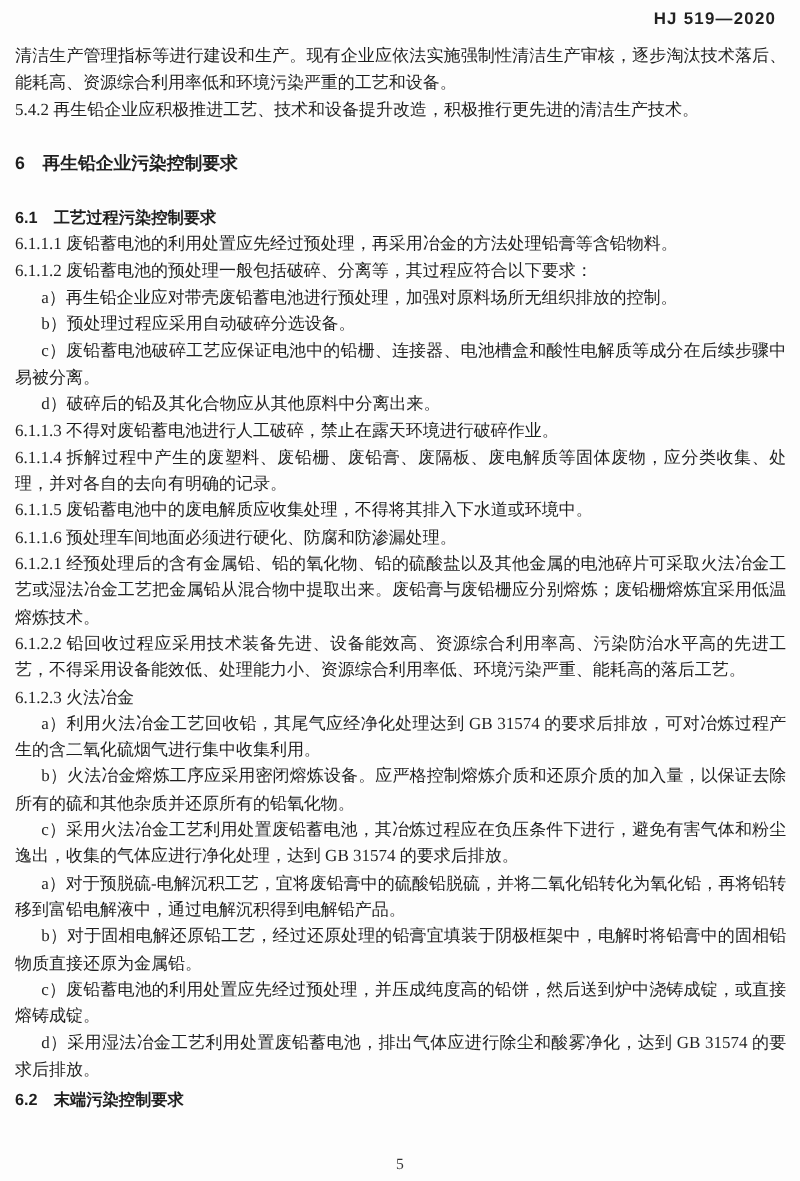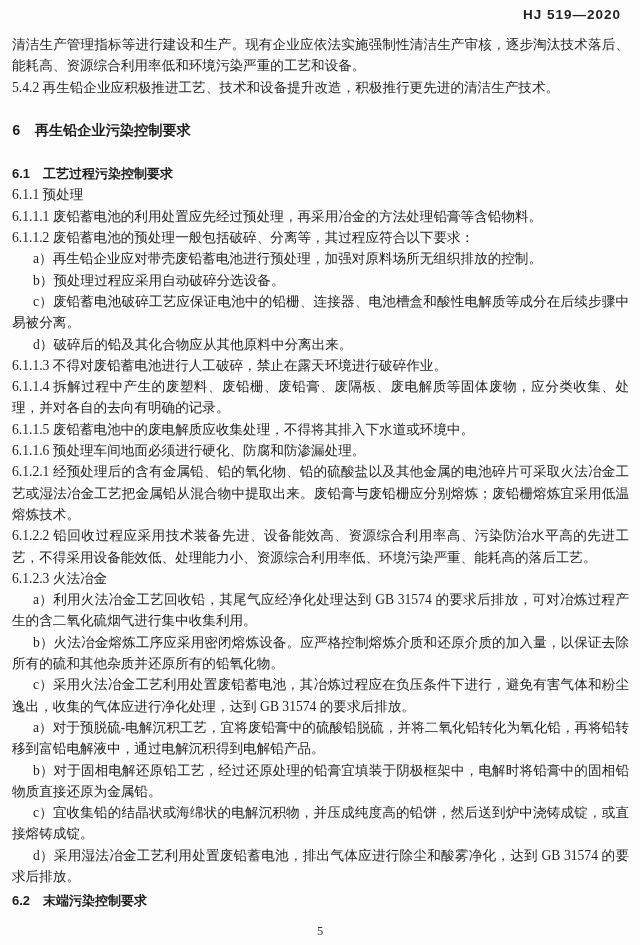--- a/index.html
+++ b/index.html
@@ -34,21 +34,21 @@
     font-size: 13.6px;
     line-height: 21.3px;
   }
   .content p {
     margin: 0;
     text-align: justify;
   }
   p.cont, p.body { text-indent: 0; }
   p.item { text-indent: 21px; }
   p.h1 {
-    font-family: Liberation Mono, monospace;
+    font-family: Liberation Sans, sans-serif;
     font-weight: 700;
     font-size: 14.2px;
     text-align: left;
     margin: 23px 0 21px 0 !important;
   }
   p.h2 {
     font-family: "Liberation Sans", "DejaVu Sans", sans-serif;
     font-weight: 700;
     font-size: 13px;
     text-align: left;
@@ -70,39 +70,38 @@
 
 <div class="page">
 
   <div class="running-header">HJ 519—2020</div>
 
   <div class="content">
     <p class="cont">清洁生产管理指标等进行建设和生产。现有企业应依法实施强制性清洁生产审核，逐步淘汰技术落后、能耗高、资源综合利用率低和环境污染严重的工艺和设备。</p>
     <p class="body">5.4.2 再生铅企业应积极推进工艺、技术和设备提升改造，积极推行更先进的清洁生产技术。</p>
     <p class="h1">6　再生铅企业污染控制要求</p>
     <p class="h2">6.1　工艺过程污染控制要求</p>
-    <p class="body">6.1.1 预处理</p>
     <p class="body">6.1.1.1 废铅蓄电池的利用处置应先经过预处理，再采用冶金的方法处理铅膏等含铅物料。</p>
     <p class="body">6.1.1.2 废铅蓄电池的预处理一般包括破碎、分离等，其过程应符合以下要求：</p>
     <p class="item">a）再生铅企业应对带壳废铅蓄电池进行预处理，加强对原料场所无组织排放的控制。</p>
     <p class="item">b）预处理过程应采用自动破碎分选设备。</p>
     <p class="item">c）废铅蓄电池破碎工艺应保证电池中的铅栅、连接器、电池槽盒和酸性电解质等成分在后续步骤中易被分离。</p>
     <p class="item">d）破碎后的铅及其化合物应从其他原料中分离出来。</p>
     <p class="body">6.1.1.3 不得对废铅蓄电池进行人工破碎，禁止在露天环境进行破碎作业。</p>
     <p class="body">6.1.1.4 拆解过程中产生的废塑料、废铅栅、废铅膏、废隔板、废电解质等固体废物，应分类收集、处理，并对各自的去向有明确的记录。</p>
     <p class="body">6.1.1.5 废铅蓄电池中的废电解质应收集处理，不得将其排入下水道或环境中。</p>
     <p class="body">6.1.1.6 预处理车间地面必须进行硬化、防腐和防渗漏处理。</p>
     <p class="body">6.1.2.1 经预处理后的含有金属铅、铅的氧化物、铅的硫酸盐以及其他金属的电池碎片可采取火法冶金工艺或湿法冶金工艺把金属铅从混合物中提取出来。废铅膏与废铅栅应分别熔炼；废铅栅熔炼宜采用低温熔炼技术。</p>
     <p class="body">6.1.2.2 铅回收过程应采用技术装备先进、设备能效高、资源综合利用率高、污染防治水平高的先进工艺，不得采用设备能效低、处理能力小、资源综合利用率低、环境污染严重、能耗高的落后工艺。</p>
     <p class="body">6.1.2.3 火法冶金</p>
     <p class="item">a）利用火法冶金工艺回收铅，其尾气应经净化处理达到 GB 31574 的要求后排放，可对冶炼过程产生的含二氧化硫烟气进行集中收集利用。</p>
     <p class="item">b）火法冶金熔炼工序应采用密闭熔炼设备。应严格控制熔炼介质和还原介质的加入量，以保证去除所有的硫和其他杂质并还原所有的铅氧化物。</p>
     <p class="item">c）采用火法冶金工艺利用处置废铅蓄电池，其冶炼过程应在负压条件下进行，避免有害气体和粉尘逸出，收集的气体应进行净化处理，达到 GB 31574 的要求后排放。</p>
     <p class="item">a）对于预脱硫-电解沉积工艺，宜将废铅膏中的硫酸铅脱硫，并将二氧化铅转化为氧化铅，再将铅转移到富铅电解液中，通过电解沉积得到电解铅产品。</p>
     <p class="item">b）对于固相电解还原铅工艺，经过还原处理的铅膏宜填装于阴极框架中，电解时将铅膏中的固相铅物质直接还原为金属铅。</p>
-    <p class="item">c）宜收集铅的结晶状或海绵状的电解沉积物，并压成纯度高的铅饼，然后送到炉中浇铸成锭，或直接熔铸成锭。</p>
+    <p class="item">c）废铅蓄电池的利用处置应先经过预处理，并压成纯度高的铅饼，然后送到炉中浇铸成锭，或直接熔铸成锭。</p>
     <p class="item">d）采用湿法冶金工艺利用处置废铅蓄电池，排出气体应进行除尘和酸雾净化，达到 GB 31574 的要求后排放。</p>
     <p class="h2 last">6.2　末端污染控制要求</p>
   </div>
 
   <div class="page-footer">5</div>
 
 </div>
 
 </body></html>

